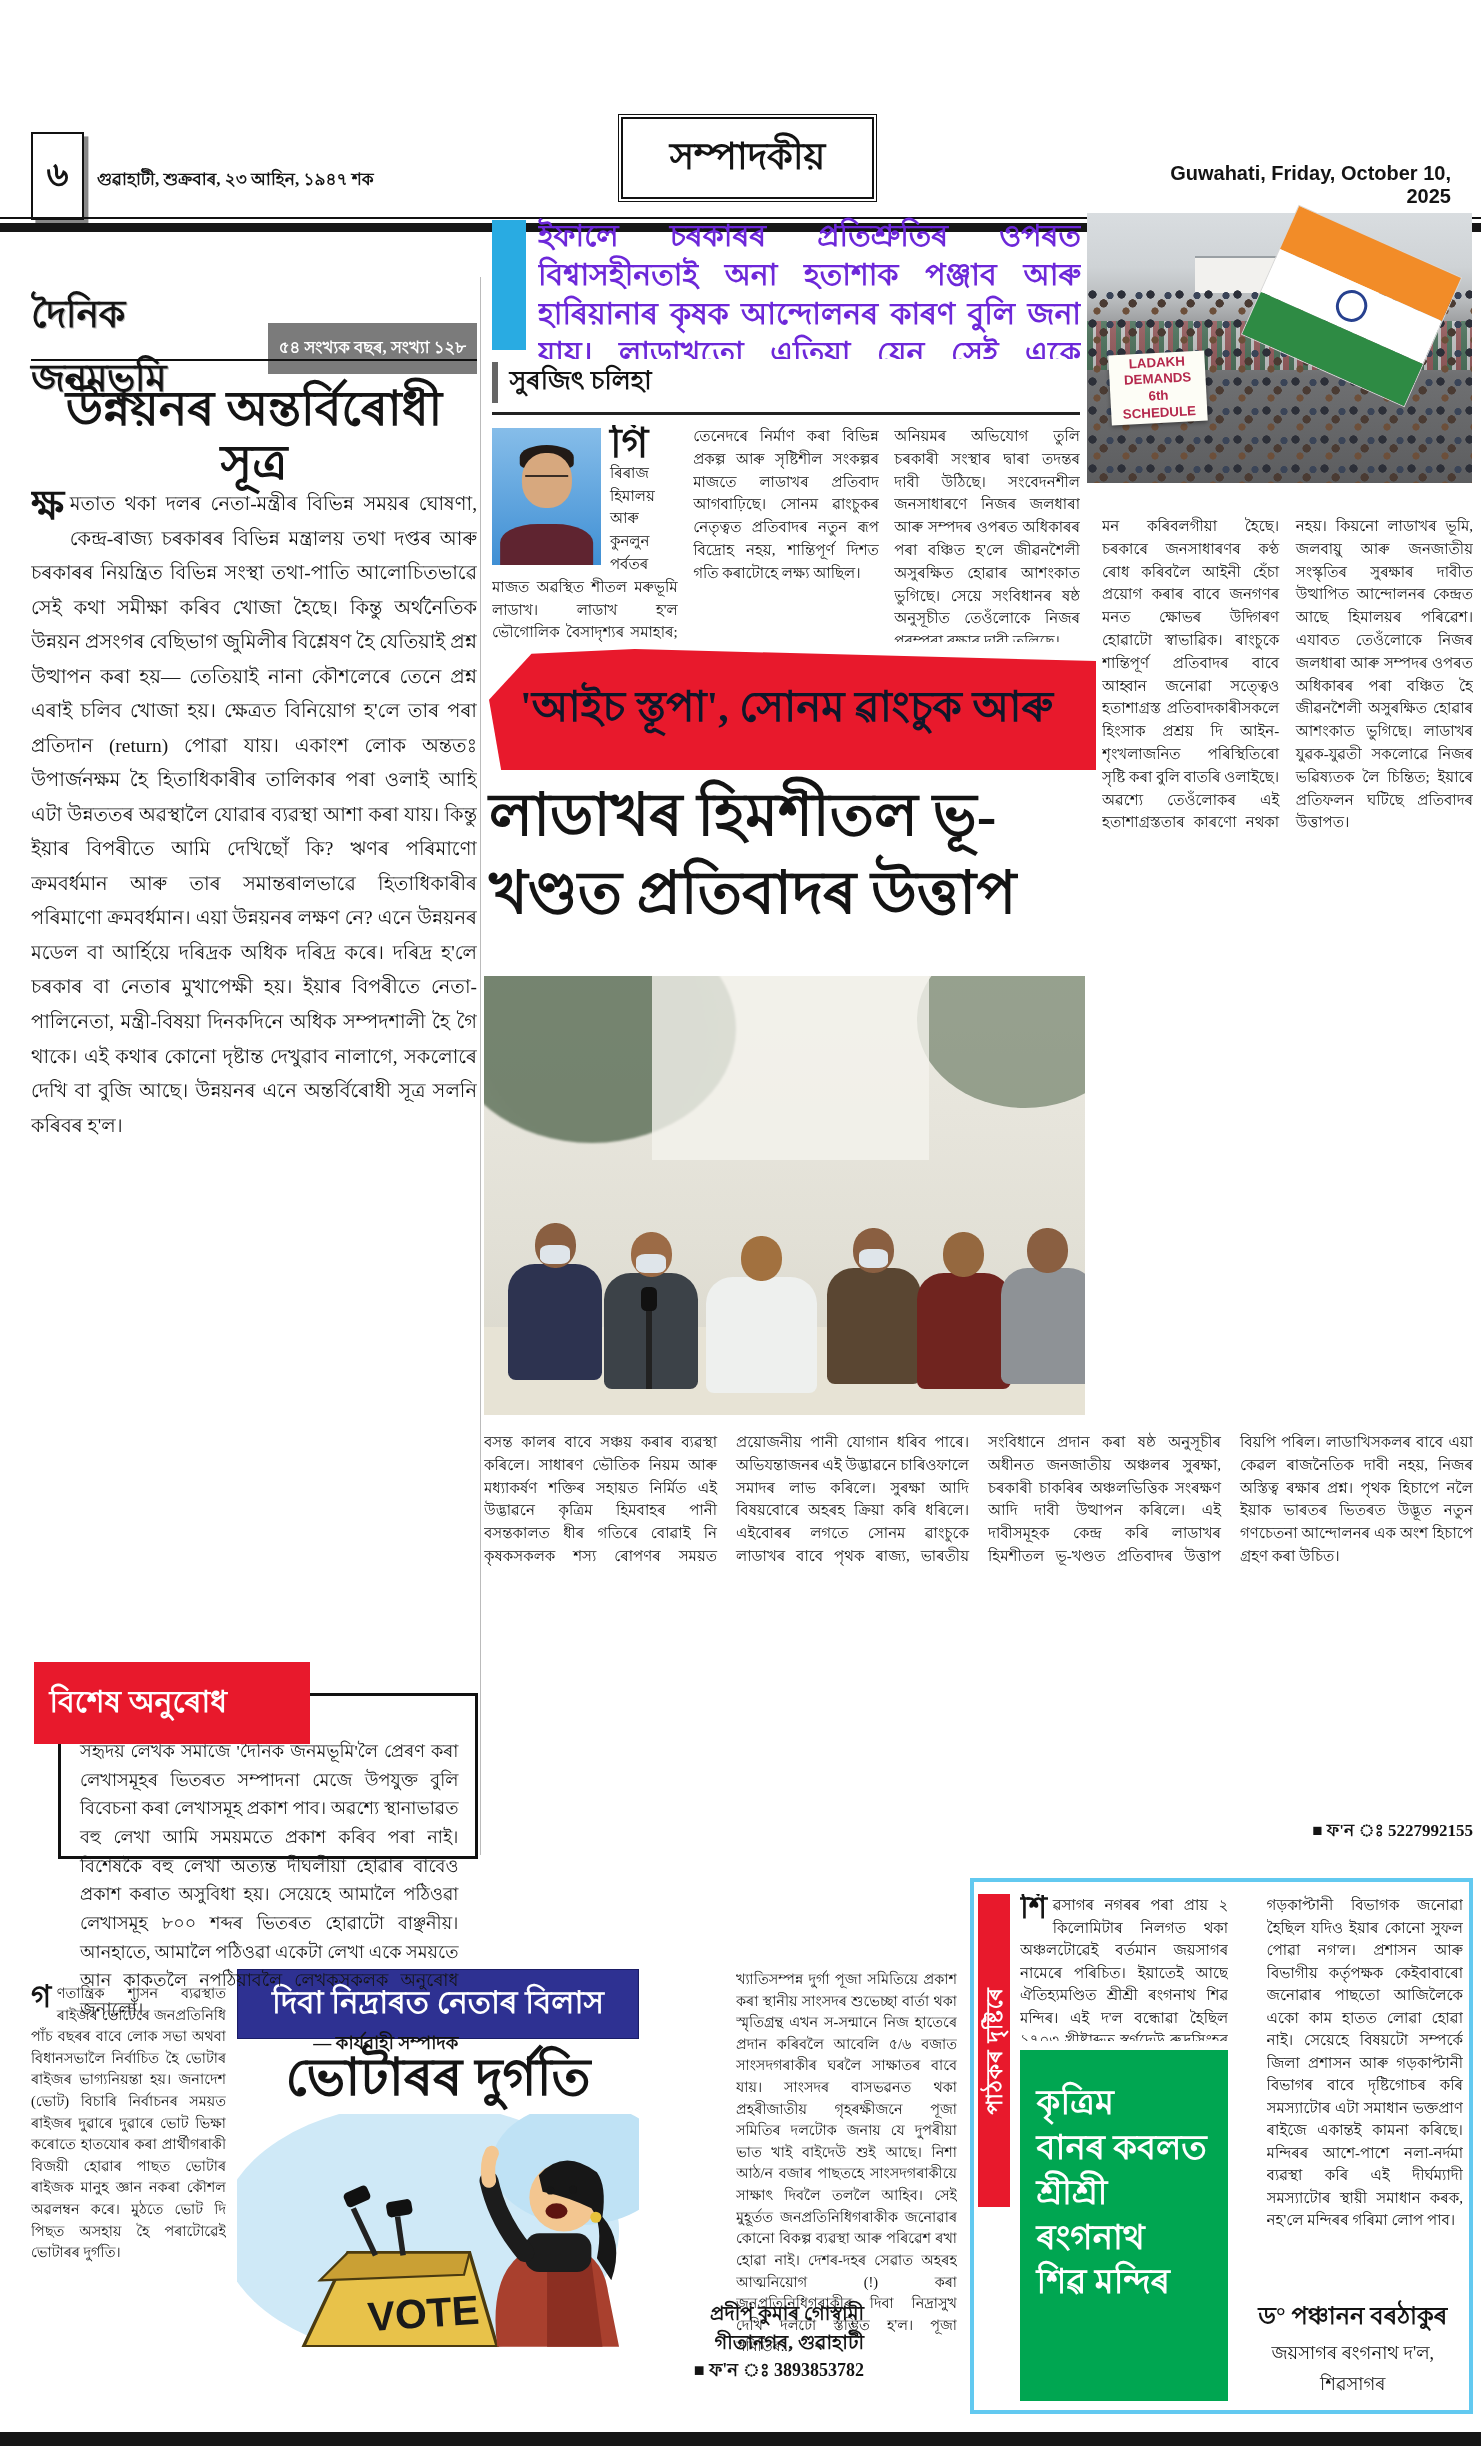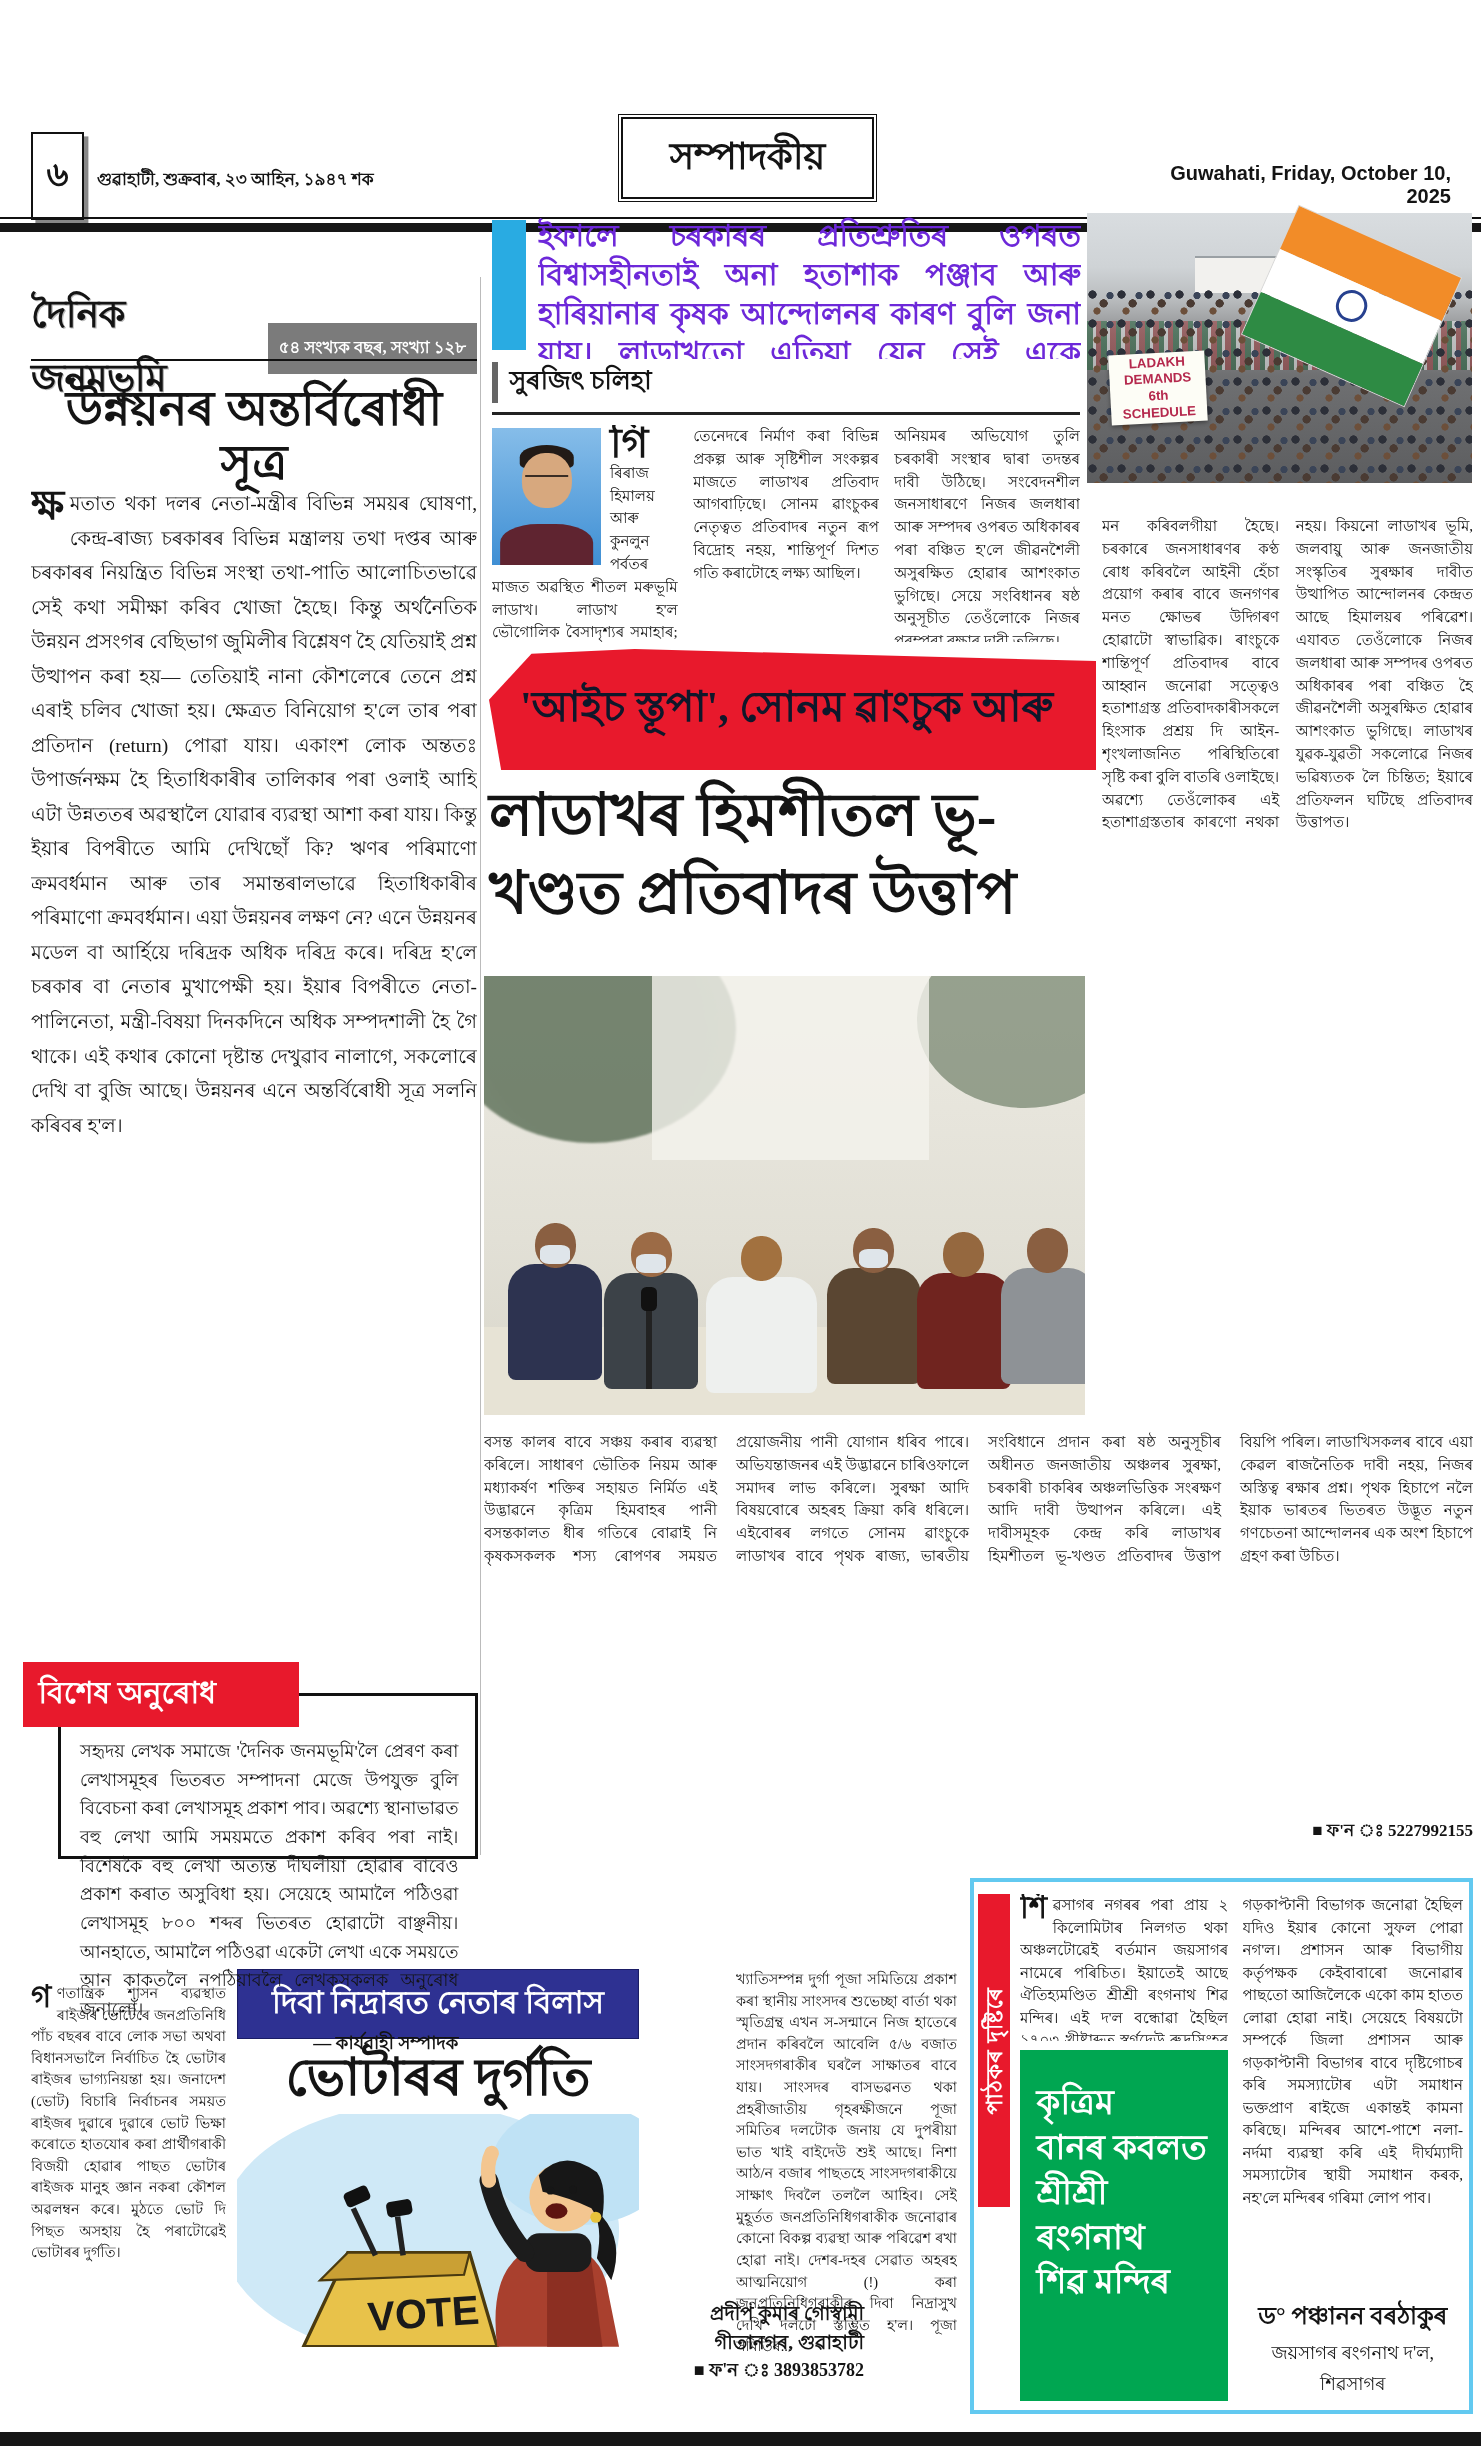--- a/index.html
+++ b/index.html
@@ -29,21 +29,21 @@
   .masthead{left:31px;top:284px;width:446px;display:flex;align-items:center;gap:12px;}
   .masthead-title{font-size:38px;font-weight:bold;letter-spacing:-0.6px;text-shadow:1.1px 1.1px 0 #bbb;}
   .edition-box{background:#7b7b7b;color:#fff;font-size:16.6px;font-weight:bold;
     padding:12px 11px;white-space:nowrap;}
   .masthead-rule{left:31px;top:359px;width:446px;height:1.7px;background:#111;}
   .ed-headline{left:31px;top:382px;width:446px;text-align:center;font-size:48px;font-weight:bold;line-height:1.12;}
   .ed-body{left:31px;top:487px;width:446px;height:1168px;font-size:19.4px;line-height:1.78;}
   .dropcap{float:left;font-size:41px;line-height:.9;font-weight:bold;padding-right:5.5px;}
 
   
-  .sr-label{left:23px;top:1662px;width:260px;height:65px;background:#e8192c;color:#fff;
+  .sr-label{left:34px;top:1662px;width:260px;height:82px;background:#e8192c;color:#fff;
     display:flex;align-items:center;padding-left:15.5px;font-size:30px;font-weight:bold;z-index:3;}
   .sr-box{left:58px;top:1693px;width:420px;height:166px;border:3.9px solid #111;background:#fff;
     padding:41px 16.6px 11px 19px;box-sizing:border-box;z-index:2;}
   .sr-body{font-size:17.7px;line-height:1.62;}
   .sr-sign{text-align:right;font-size:18px;font-weight:bold;margin-top:5.5px;}
 
   
   .blue-sq{left:492px;top:220px;width:34px;height:130px;background:#29abe2;}
   .lead-red{left:538px;top:216px;width:543px;height:143px;color:#6d28d9;font-size:30px;
     font-weight:bold;line-height:1.30;}
@@ -132,21 +132,21 @@
     background:#fff;box-sizing:border-box;}
   .t-strip{left:978px;top:1894px;width:32px;height:313px;background:#e8192c;display:flex;
     align-items:center;justify-content:center;}
   .t-strip span{writing-mode:vertical-rl;transform:rotate(180deg);color:#fff;font-size:22px;font-weight:bold;letter-spacing:1.1px;}
   .t-cols{left:1020px;top:1894px;width:443px;height:507px;display:flex;gap:14.4px;}
   .t-colA{width:47%;display:flex;flex-direction:column;}
   .t-paraA{font-size:15px;line-height:1.5;height:147px;overflow:hidden;}
   .greenbox{background:#00a651;color:#fff;font-size:34px;font-weight:bold;line-height:1.32;
     padding:31px 14.4px 11px 16.6px;margin-top:8.9px;flex:1;}
   .t-colB{flex:1;display:flex;flex-direction:column;}
-  .t-paraB{font-size:15px;line-height:1.5;flex:1;overflow:hidden;}
+  .t-paraB{font-size:15px;line-height:1.5;flex:1;overflow:hidden;margin-left:24px;}
   .t-byname{text-align:center;font-size:24px;font-weight:bold;margin-top:4.4px;}
   .t-byplace{text-align:center;font-size:18px;margin-top:2.2px;}
 
   .footer-bar{left:0;top:2432px;width:1481px;height:14.4px;background:#161616;}
 </style>
 </head>
 <body>
 
 <div class="page">
 

